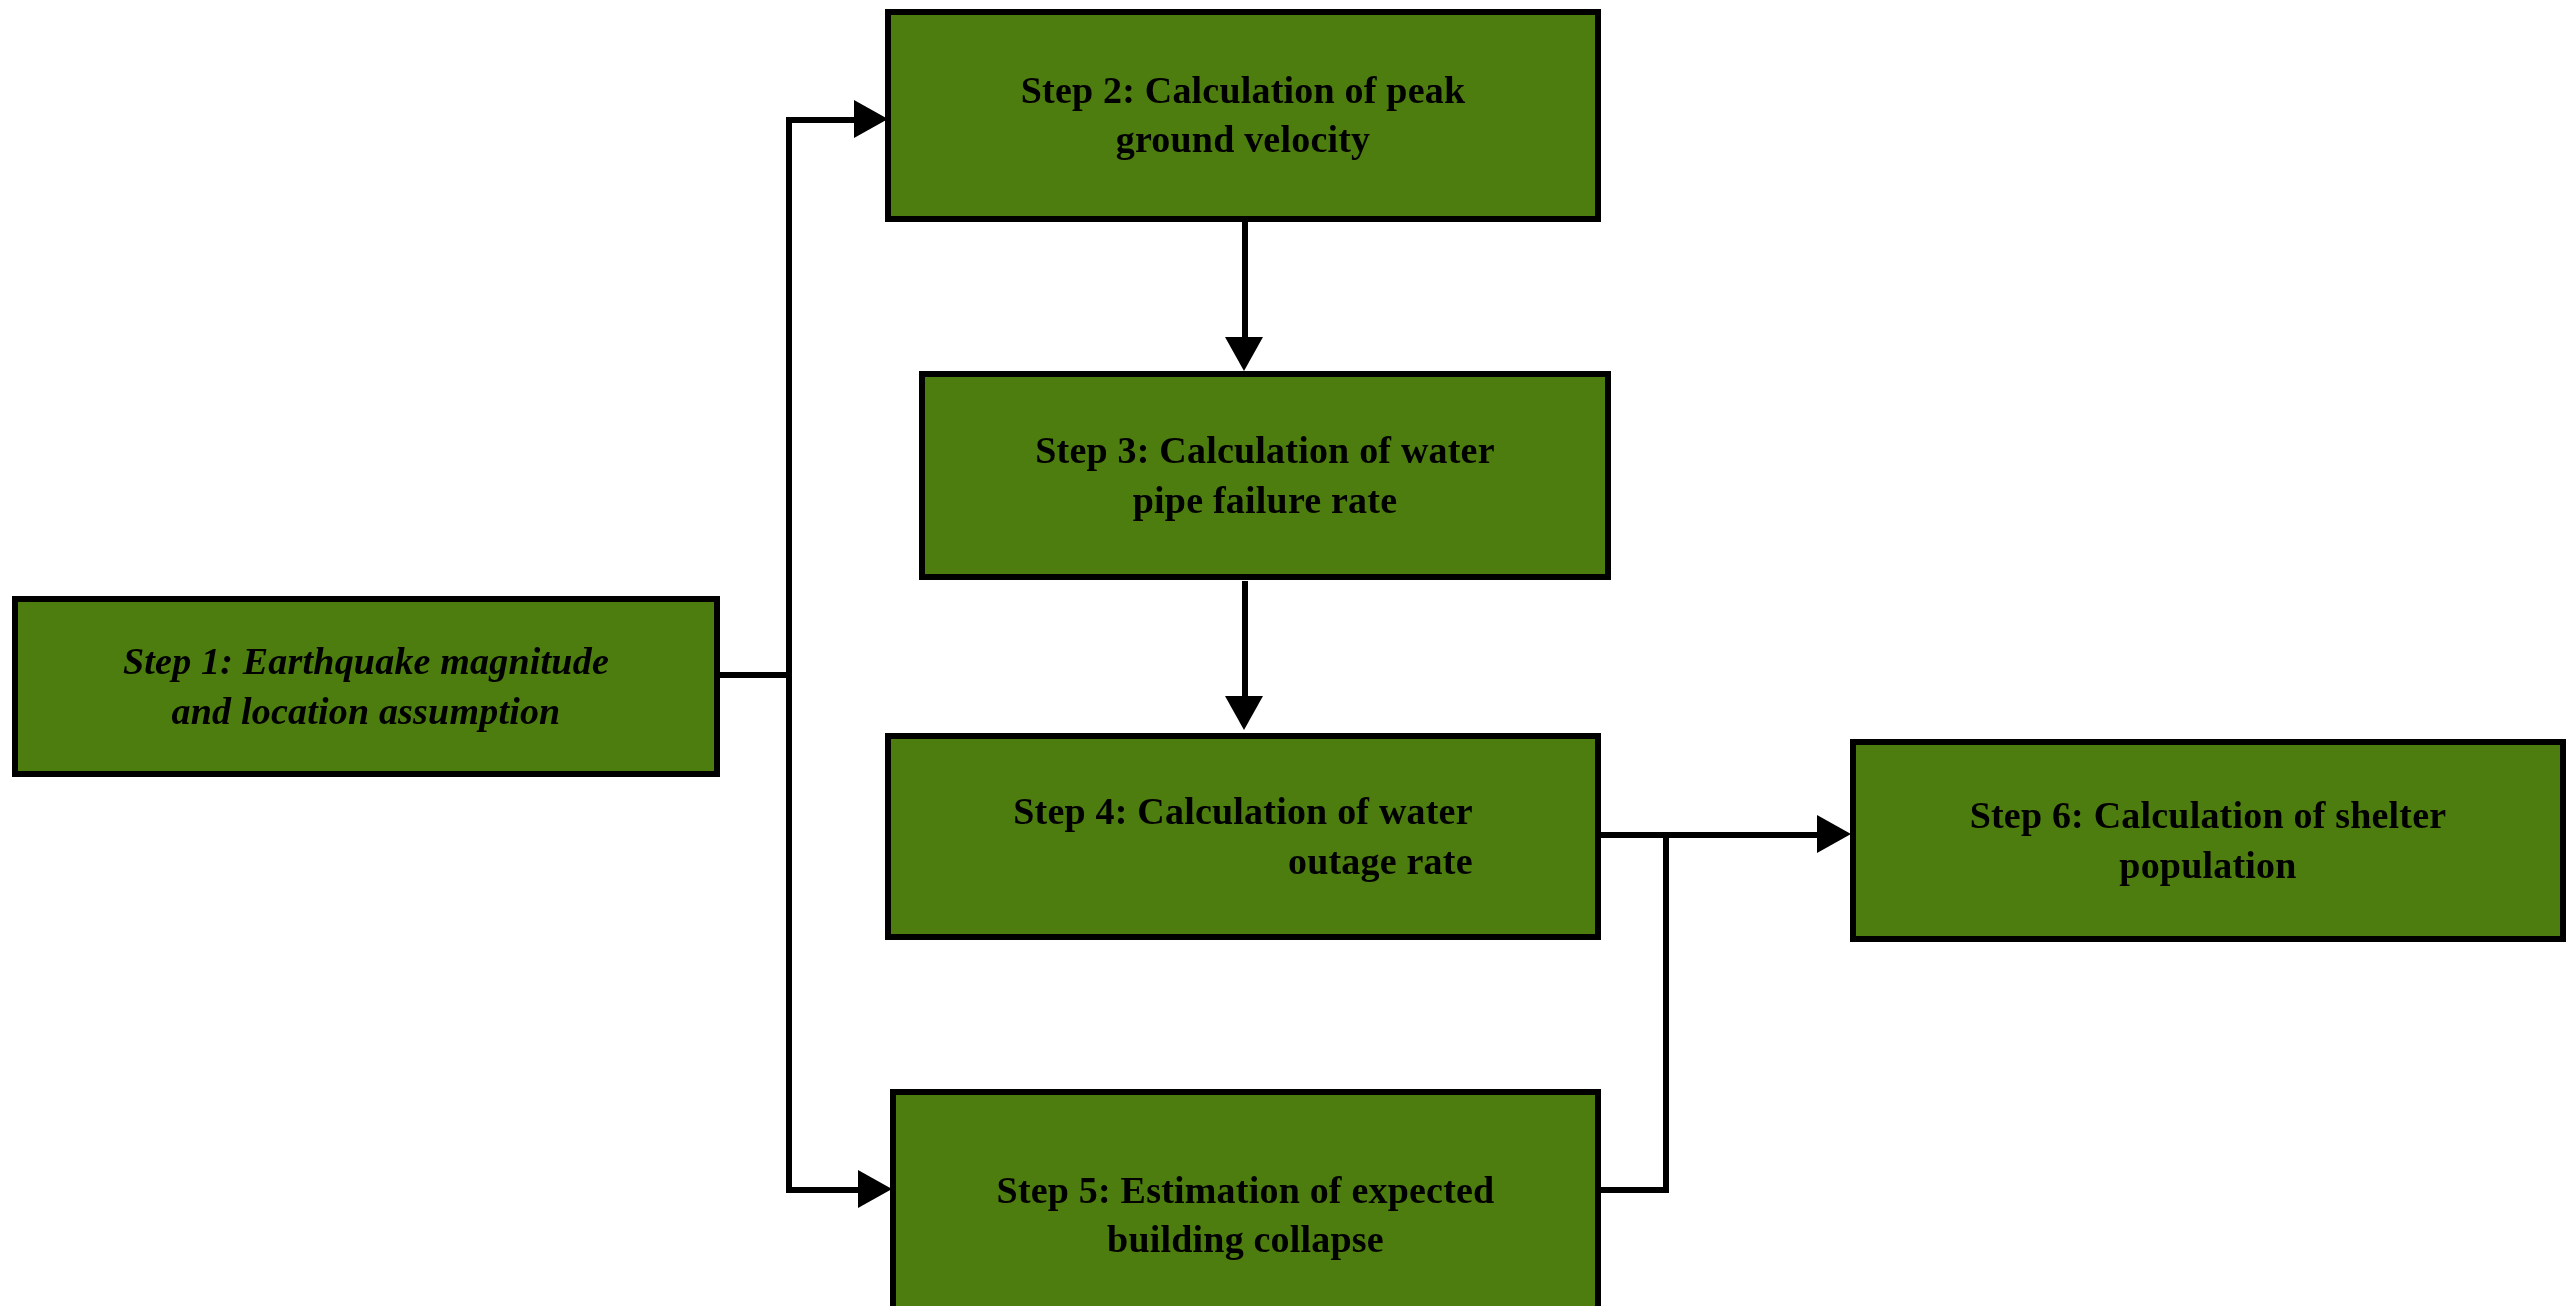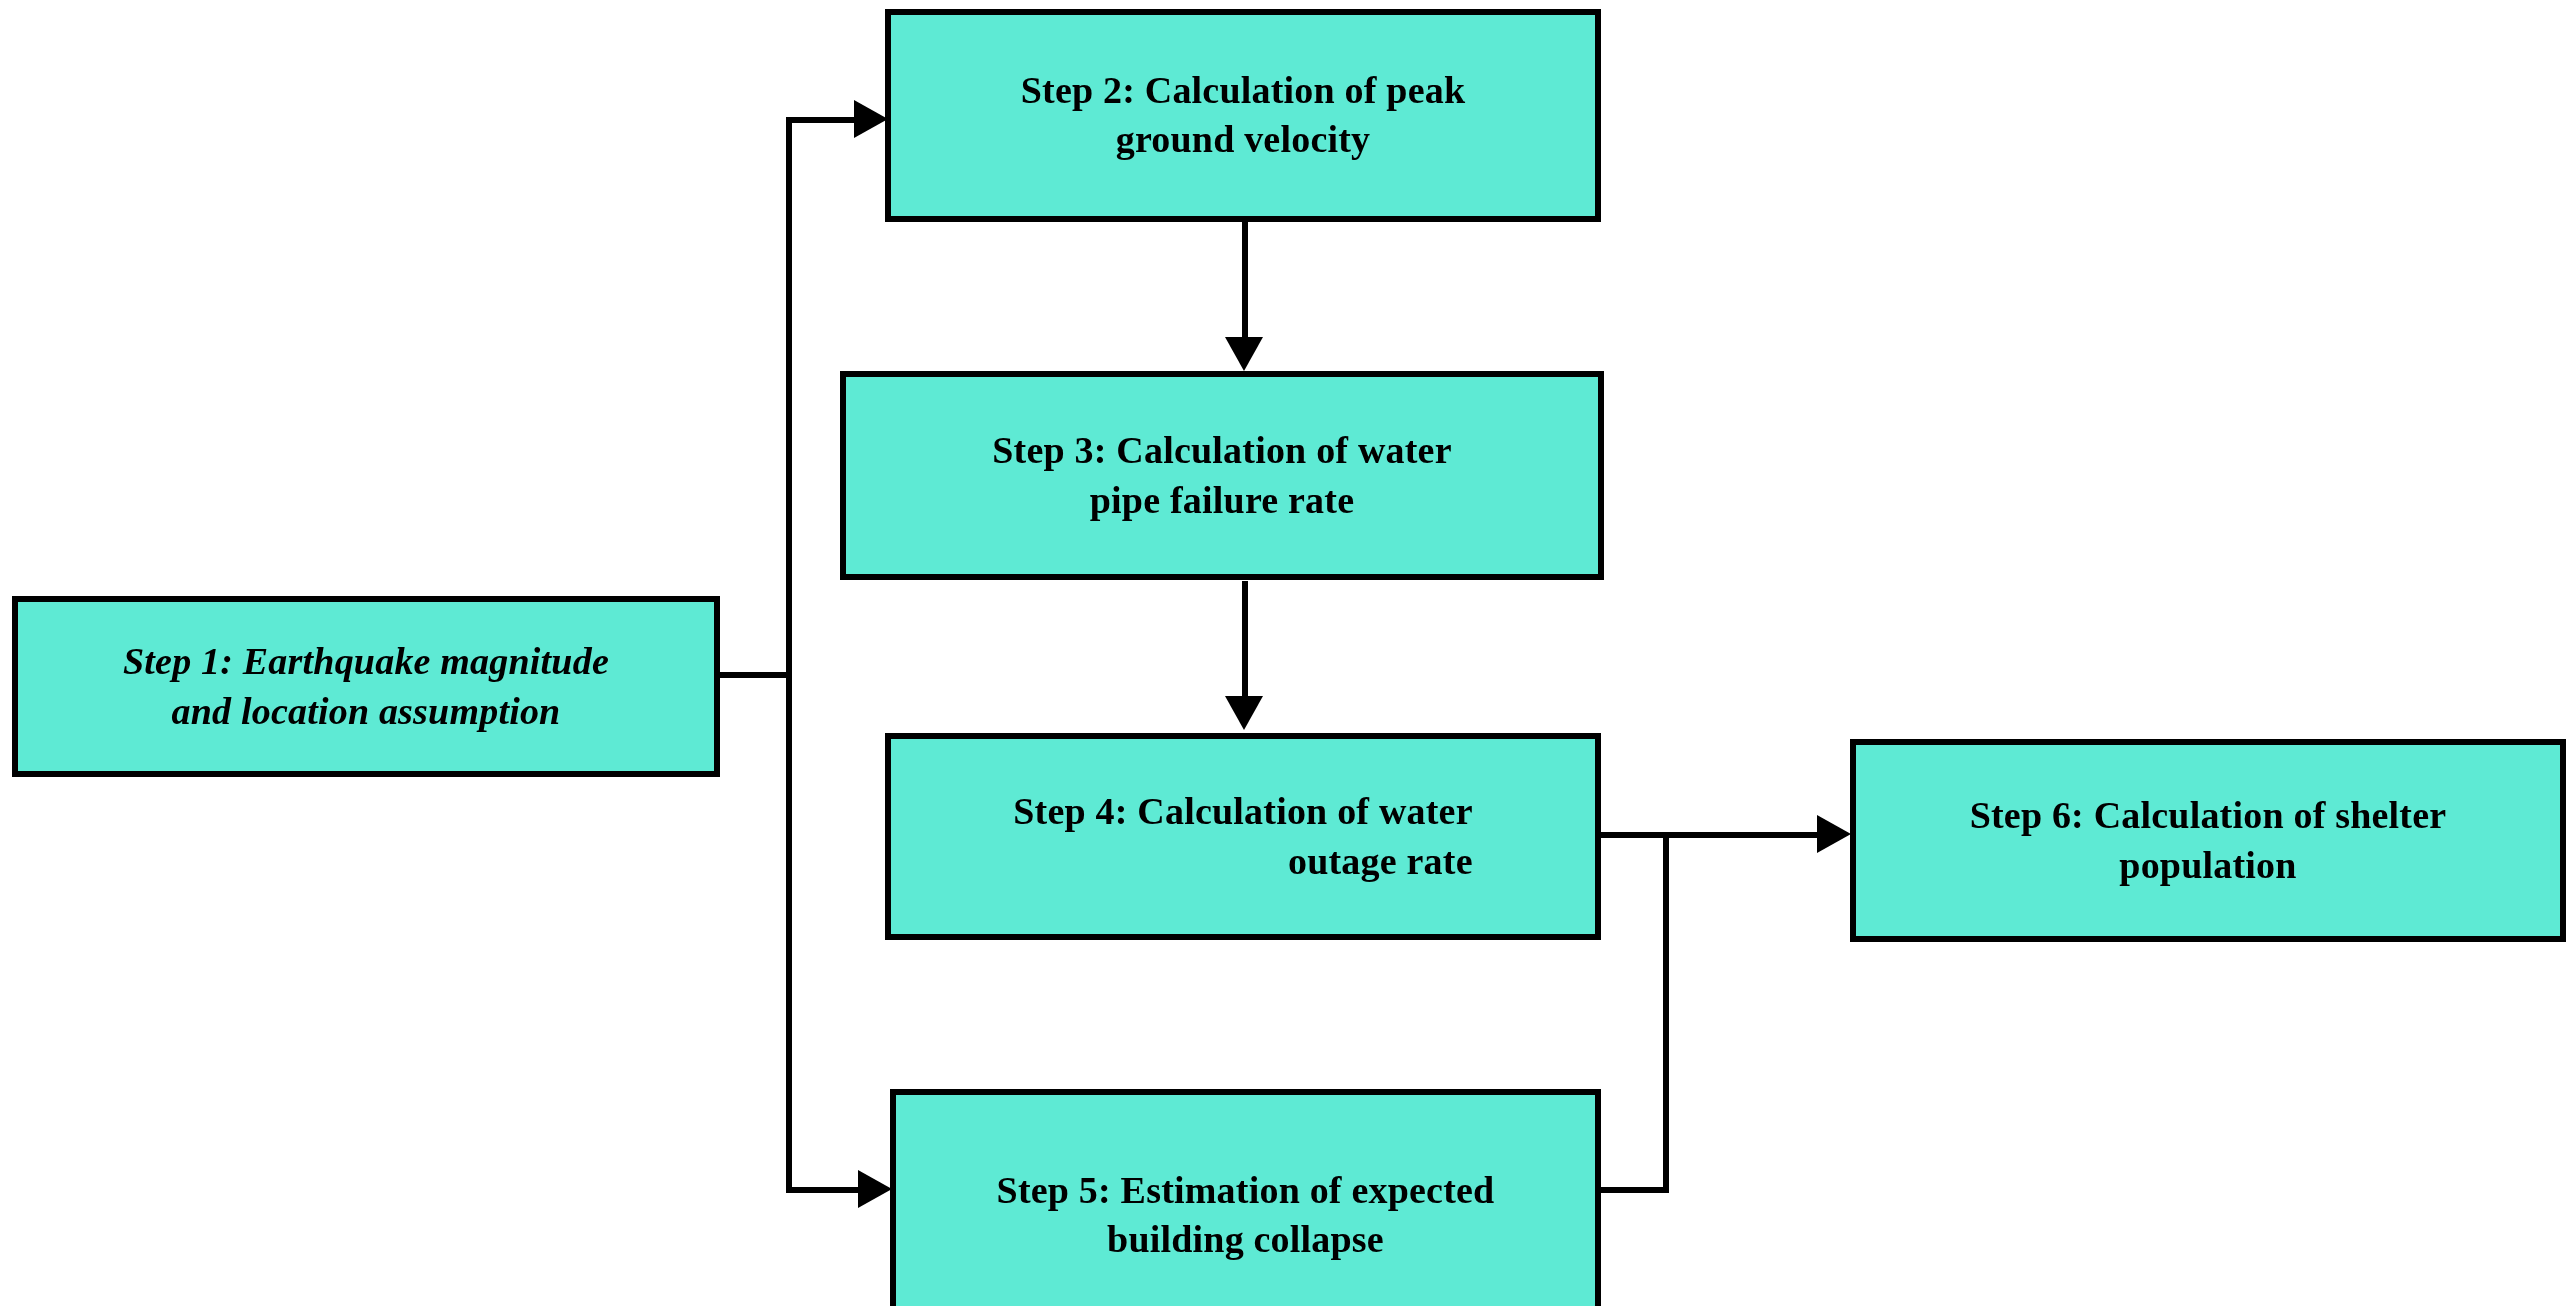--- a/index.html
+++ b/index.html
@@ -11,41 +11,41 @@
     position: relative;
     width: 2576px;
     height: 1306px;
     background: #ffffff;
     overflow: hidden;
     font-family: "Liberation Serif", "DejaVu Serif", serif;
   }
   .node {
     position: absolute;
     box-sizing: border-box;
-    background: #5eead4;
+    background: #4d7c0f;
     border: 6px solid #000000;
     display: flex;
     align-items: center;
     justify-content: center;
     text-align: center;
   }
   .node-label {
     font-family: "Liberation Serif", "DejaVu Serif", serif;
     font-weight: bold;
     font-size: 38px;
     line-height: 1.30;
     color: #000000;
     letter-spacing: 0.2px;
     padding: 0 22px;
     white-space: pre-line;
   }
   
   #node-step1 { left: 12px;   top: 596px;  width: 708px; height: 181px; font-style: italic; }
   #node-step2 { left: 885px; top: 8.5px;   width: 716px; height: 213px; }
-  #node-step3 { left: 840px; top: 371px;  width: 764px; height: 209px; }
+  #node-step3 { left: 919px; top: 371px;  width: 692px; height: 209px; }
   #node-step4 { left: 885px; top: 733px;  width: 716px; height: 207px; text-align: right; }
   #node-step5 { left: 890px; top: 1089px; width: 711px; height: 252px; }
   #node-step6 { left: 1850px; top: 739px;  width: 716px; height: 203px; }
 
   
   .conn {
     position: absolute;
     background: #000000;
   }
   .conn-h { height: 6px; }

